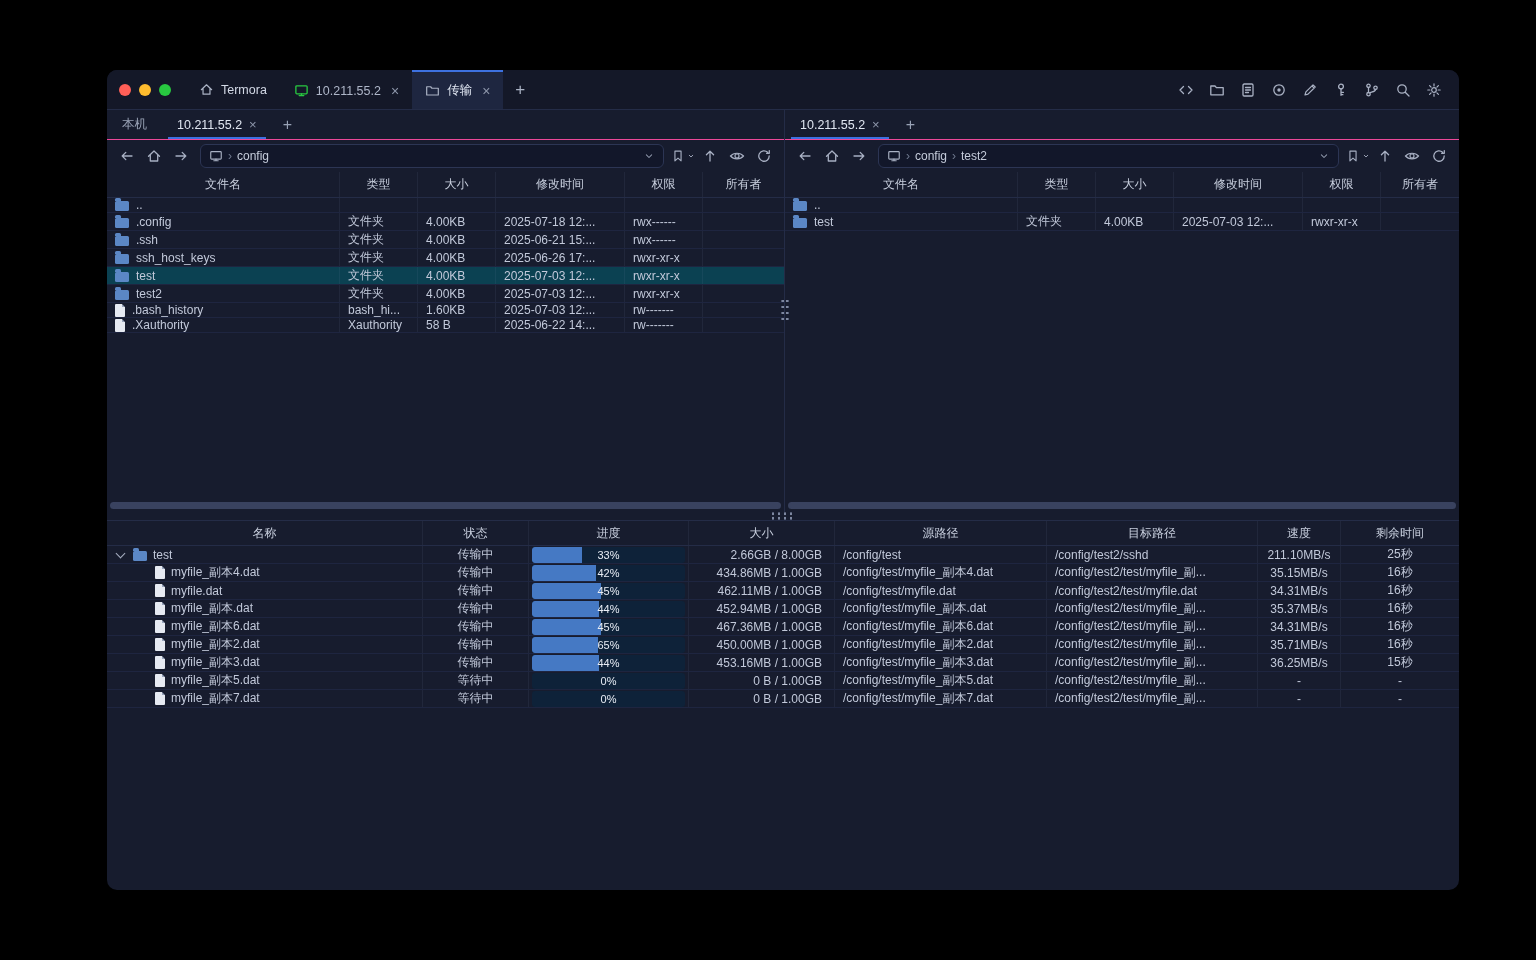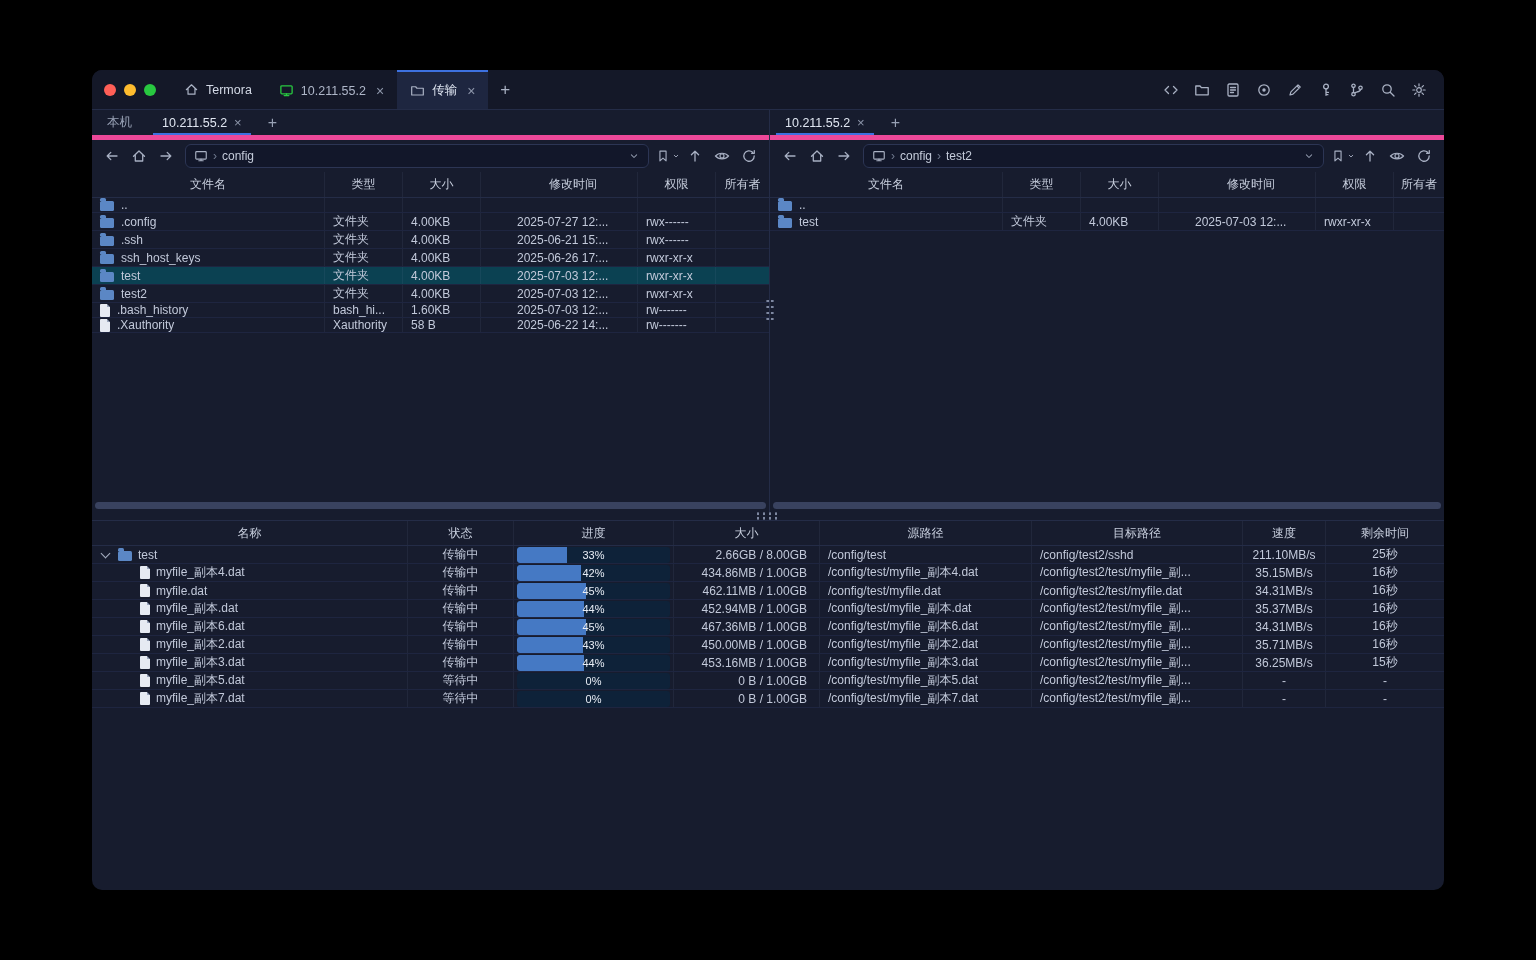--- a/index.html
+++ b/index.html
@@ -1,18 +1,18 @@
 <!DOCTYPE html>
 <html><head>
 <meta charset="utf-8">
 <style>
   *{margin:0;padding:0;box-sizing:border-box;}
   html,body{width:1536px;height:960px;background:#000;overflow:hidden;
     font-family:"Liberation Sans","DejaVu Sans",sans-serif;}
-  .window{position:absolute;left:92px;top:70px;width:1352px;height:820px;
+  .window{position:absolute;left:107px;top:70px;width:1352px;height:820px;
     background:#171c2e;border-radius:10px;overflow:hidden;color:#c8cfdf;
     font-size:12px;display:flex;flex-direction:column;box-shadow:0 25px 70px rgba(0,0,0,.85);}
   svg{display:block;}
   .ic{color:#a9b1c3;}
   
   .titlebar{flex:0 0 40px;display:flex;align-items:stretch;background:#141828;
     border-bottom:1px solid #242c47;padding-left:12px;}
   .lights{display:flex;align-items:center;gap:8px;margin-right:14px;}
   .tl{width:12px;height:12px;border-radius:50%;}
   .tl.red{background:#ff5f57;}.tl.yellow{background:#febc2e;}.tl.green{background:#28c840;}
@@ -26,21 +26,21 @@
   
   .panes{flex:0 0 402px;display:flex;min-height:0;}
   .pane{display:flex;flex-direction:column;position:relative;min-width:0;}
   .pane.left{flex:0 0 677px;}
   .pane.rightp{flex:1;}
   .vsplit{flex:0 0 1px;background:#242c47;position:relative;z-index:5;}
   .vgrip{position:absolute;top:50%;left:50%;transform:translate(-50%,-50%);
     width:9px;height:26px;
     background-image:radial-gradient(circle,#7d87a0 1.1px,transparent 1.4px);
     background-size:4.5px 6px;}
-  .pane-tabs{flex:0 0 30px;display:flex;align-items:stretch;border-bottom:5px solid #ec4899;}
+  .pane-tabs{flex:0 0 30px;display:flex;align-items:stretch;border-bottom:1px solid #ec4899;}
   .tabs-wrap{display:flex;align-items:stretch;}
   .ptab{display:flex;align-items:center;gap:5px;padding:0 15px;color:#98a1b5;font-size:12.5px;position:relative;}
   .ptab.active{color:#e0e6f1;}
   .ptab.active::after{content:'';position:absolute;left:6px;right:6px;bottom:0;height:2px;background:#3d71e0;}
   .ptab .x{display:none;color:#8e97ab;font-size:13px;margin-left:2px;}
   .ptab.closable .x{display:inline;}
   .ptab-plus{display:flex;align-items:center;padding:0 11px;color:#98a1b5;font-size:16px;}
   .nav{flex:0 0 32px;display:flex;align-items:center;gap:3px;padding:0 8px;}
   .nav-btn{width:24px;height:24px;display:flex;align-items:center;justify-content:center;border-radius:4px;color:#a7afc2;}
   .crumb-box{flex:1;height:24px;border:1px solid #2c3554;border-radius:6px;background:#12172a;
@@ -49,21 +49,21 @@
   .crumb-sep{color:#6f788e;padding:0 2px;}
   .crumb-end{margin-left:auto;color:#8f98ac;}
   .bk-wrap{display:flex;align-items:center;gap:2px;}
   
   .fheader,.frow{display:flex;align-items:stretch;white-space:nowrap;}
   .fheader{flex:0 0 26px;border-bottom:1px solid #242c47;color:#c8cfde;}
   .frow{flex:0 0 25px;border-bottom:1px solid #1e2540;color:#c2c9da;}
   .frow.selected{background:#0b4152;}
   .fcell{display:flex;align-items:center;padding:0 8px;border-right:1px solid rgba(125,140,175,.10);overflow:hidden;}
   .fheader .fcell{justify-content:center;}
-  .c0{width:233px;text-align:right;}.c1{width:78px;}.c2{width:78px;}.c3{width:129px;margin-left:28px;}.c4{width:78px;}.c5{flex:1;border-right:none;}
+  .c0{width:233px;text-align:right;}.c1{width:78px;}.c2{width:78px;}.c3{width:129px;}.c4{width:78px;}.c5{flex:1;border-right:none;}
   .name-cell{gap:7px;}
   .icon-folder{flex:0 0 14px;width:14px;height:10px;background:#5b87c5;border-radius:1.5px;position:relative;margin-top:2px;}
   .icon-folder::before{content:'';position:absolute;top:-3px;left:0;width:6px;height:3px;background:#5b87c5;border-radius:1.5px 1.5px 0 0;}
   .icon-file{flex:0 0 10px;width:10px;height:13px;background:#e6eaf2;border-radius:1px;position:relative;}
   .icon-file::before{content:'';position:absolute;top:0;right:0;border-left:3px solid #9aa6bd;border-top:3px solid #171c2e;}
   .hscroll{position:absolute;left:3px;right:3px;bottom:3px;height:7px;}
   .hthumb{height:7px;width:100%;border-radius:4px;background:#39425f;}
   
   .hsplit{flex:0 0 8px;position:relative;background:#171c2e;}
   .hgrip{position:absolute;left:50%;top:50%;transform:translate(-50%,-50%);
@@ -289,21 +289,21 @@
             <div class="fcell c5"></div>
           </div>
 
           <div class="frow">
             <div class="fcell c0 name-cell">
               <span class="icon-folder"></span>
               <span>.config</span>
             </div>
             <div class="fcell c1">文件夹</div>
             <div class="fcell c2">4.00KB</div>
-            <div class="fcell c3">2025-07-27 12:...</div>
+            <div class="fcell c3">2025-07-18 12:...</div>
             <div class="fcell c4">rwx------</div>
             <div class="fcell c5"></div>
           </div>
 
           <div class="frow">
             <div class="fcell c0 name-cell">
               <span class="icon-folder"></span>
               <span>.ssh</span>
             </div>
             <div class="fcell c1">文件夹</div>
@@ -628,21 +628,21 @@
             <span class="chev-box">
               <span class="chev-down"></span>
             </span>
             <span class="icon-file"></span>
             <span>myfile_副本2.dat</span>
           </div>
           <div class="tcell t1 st-cell">传输中</div>
           <div class="tcell t2 prog-cell">
             <div class="pbar">
               <div class="pfill" style="width: 43%;"></div>
-              <div class="plabel">43%</div>
+              <div class="plabel">65%</div>
             </div>
           </div>
           <div class="tcell t3 sz-cell">450.00MB / 1.00GB</div>
           <div class="tcell t4">/config/test/myfile_副本2.dat</div>
           <div class="tcell t5">/config/test2/test/myfile_副...</div>
           <div class="tcell t6 ctr">35.71MB/s</div>
           <div class="tcell t7 ctr">16秒</div>
         </div>
 
         <div class="trow child">

